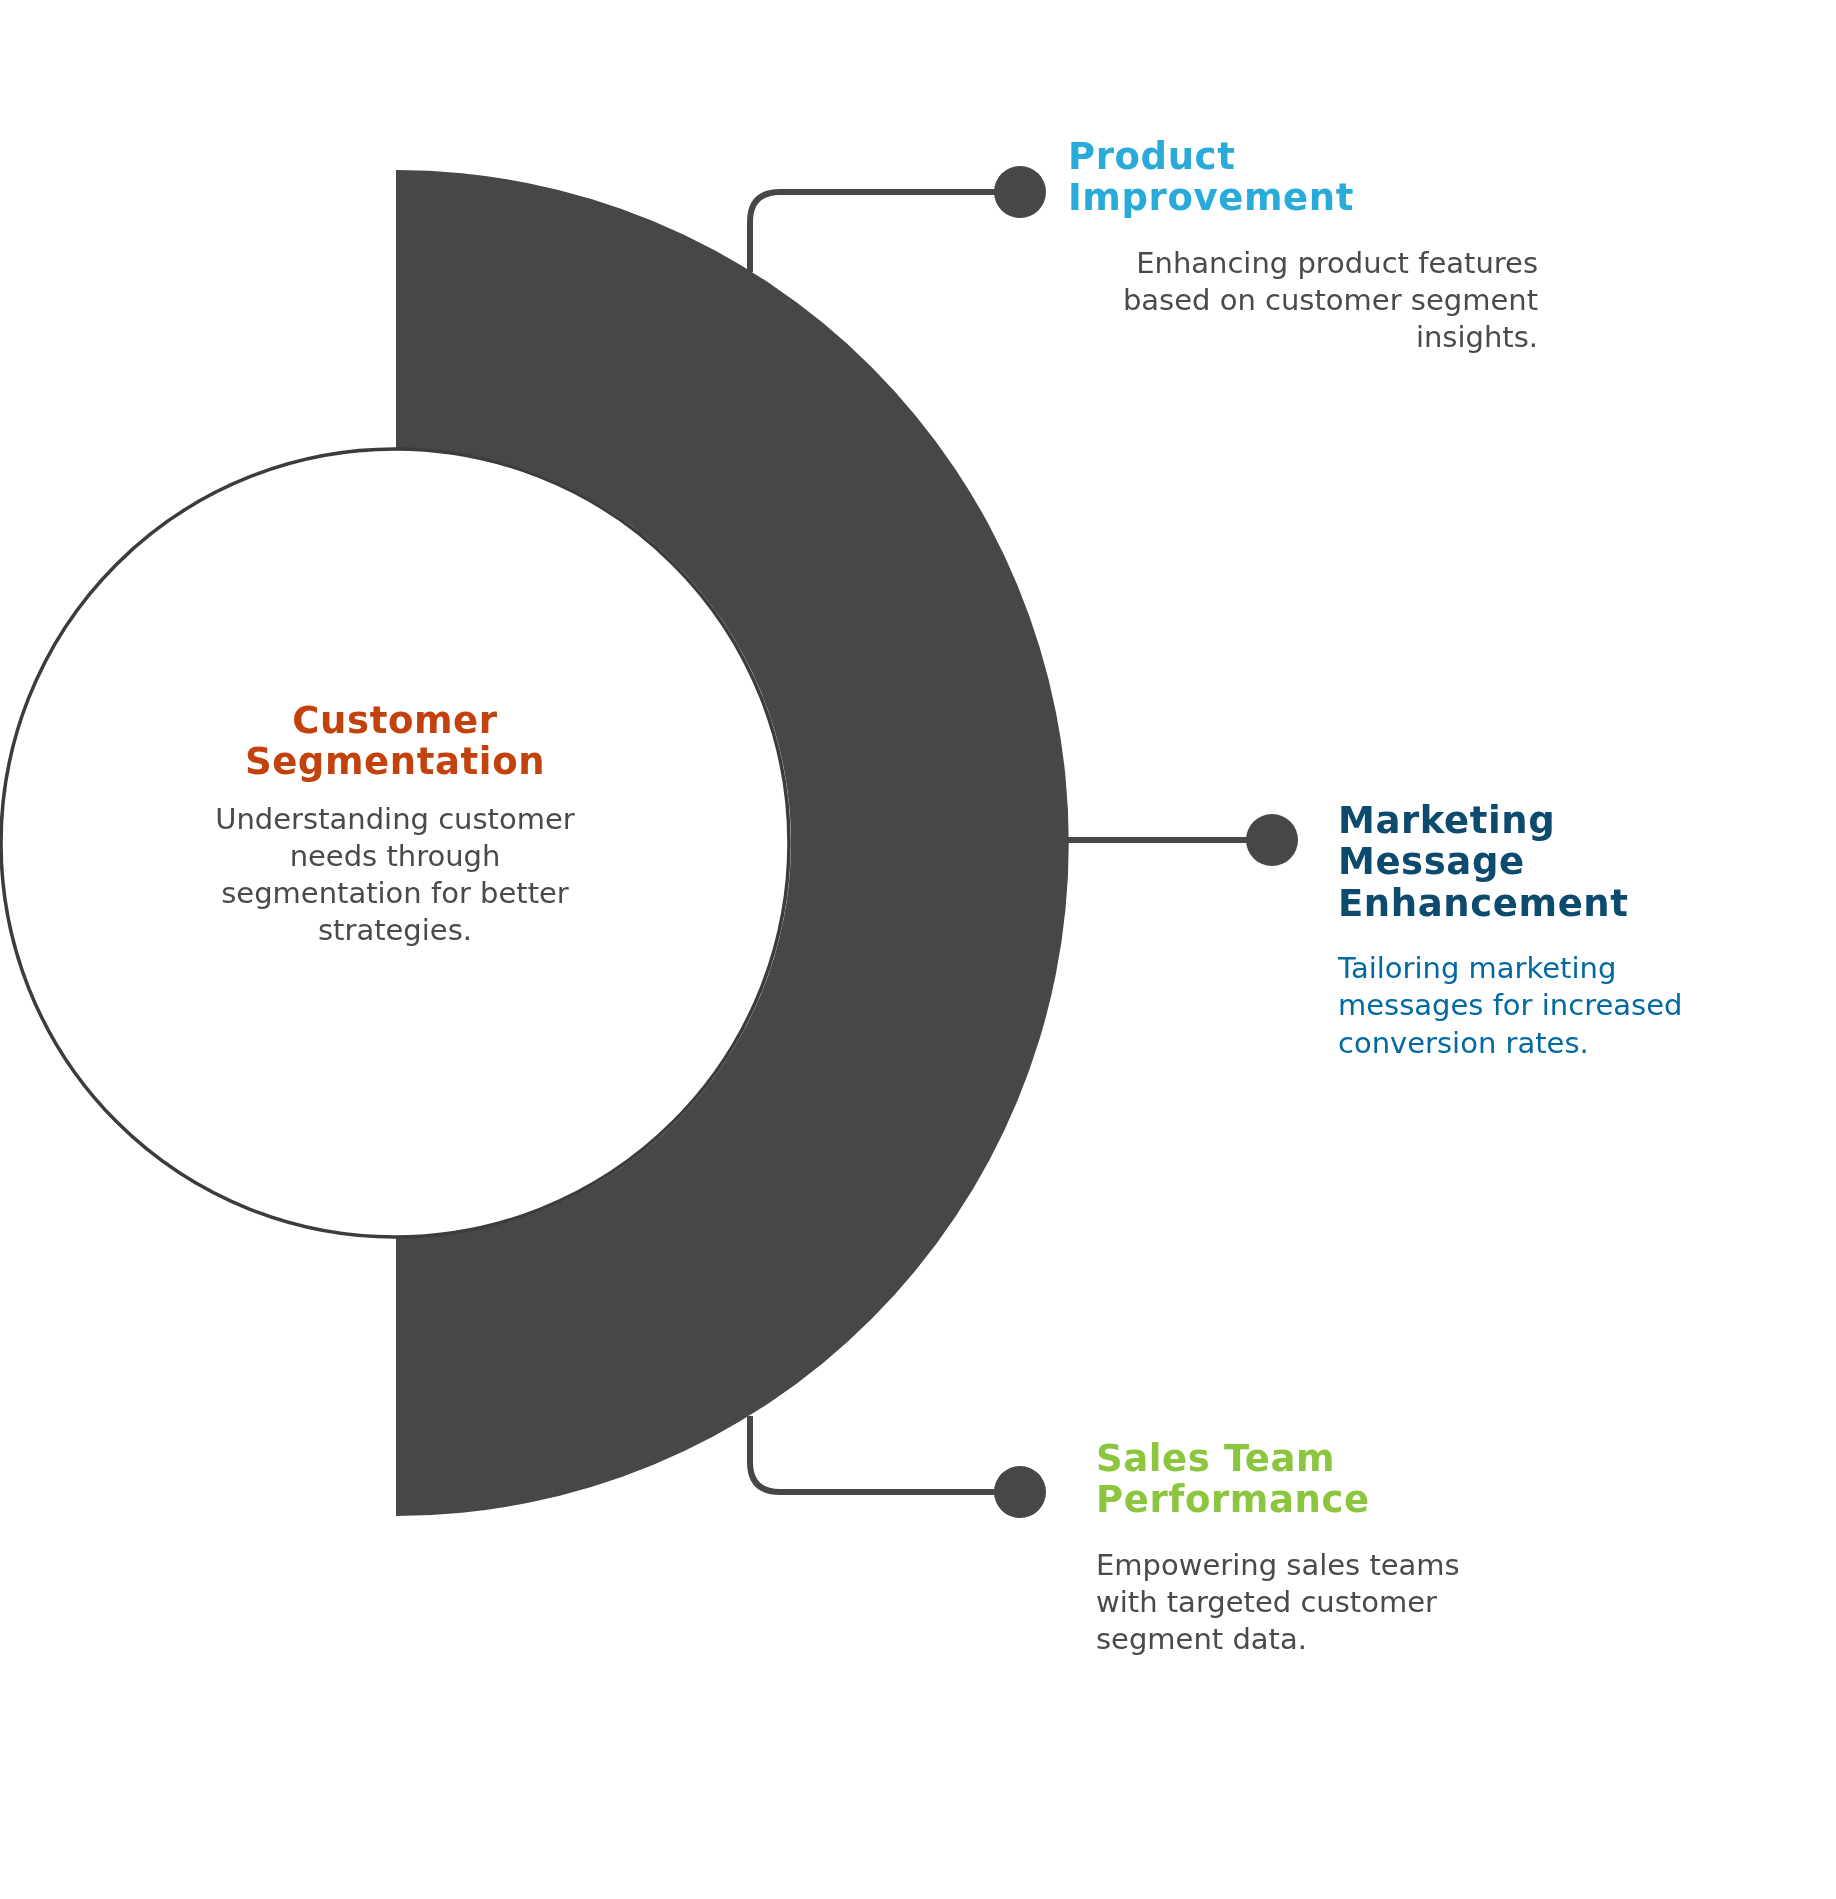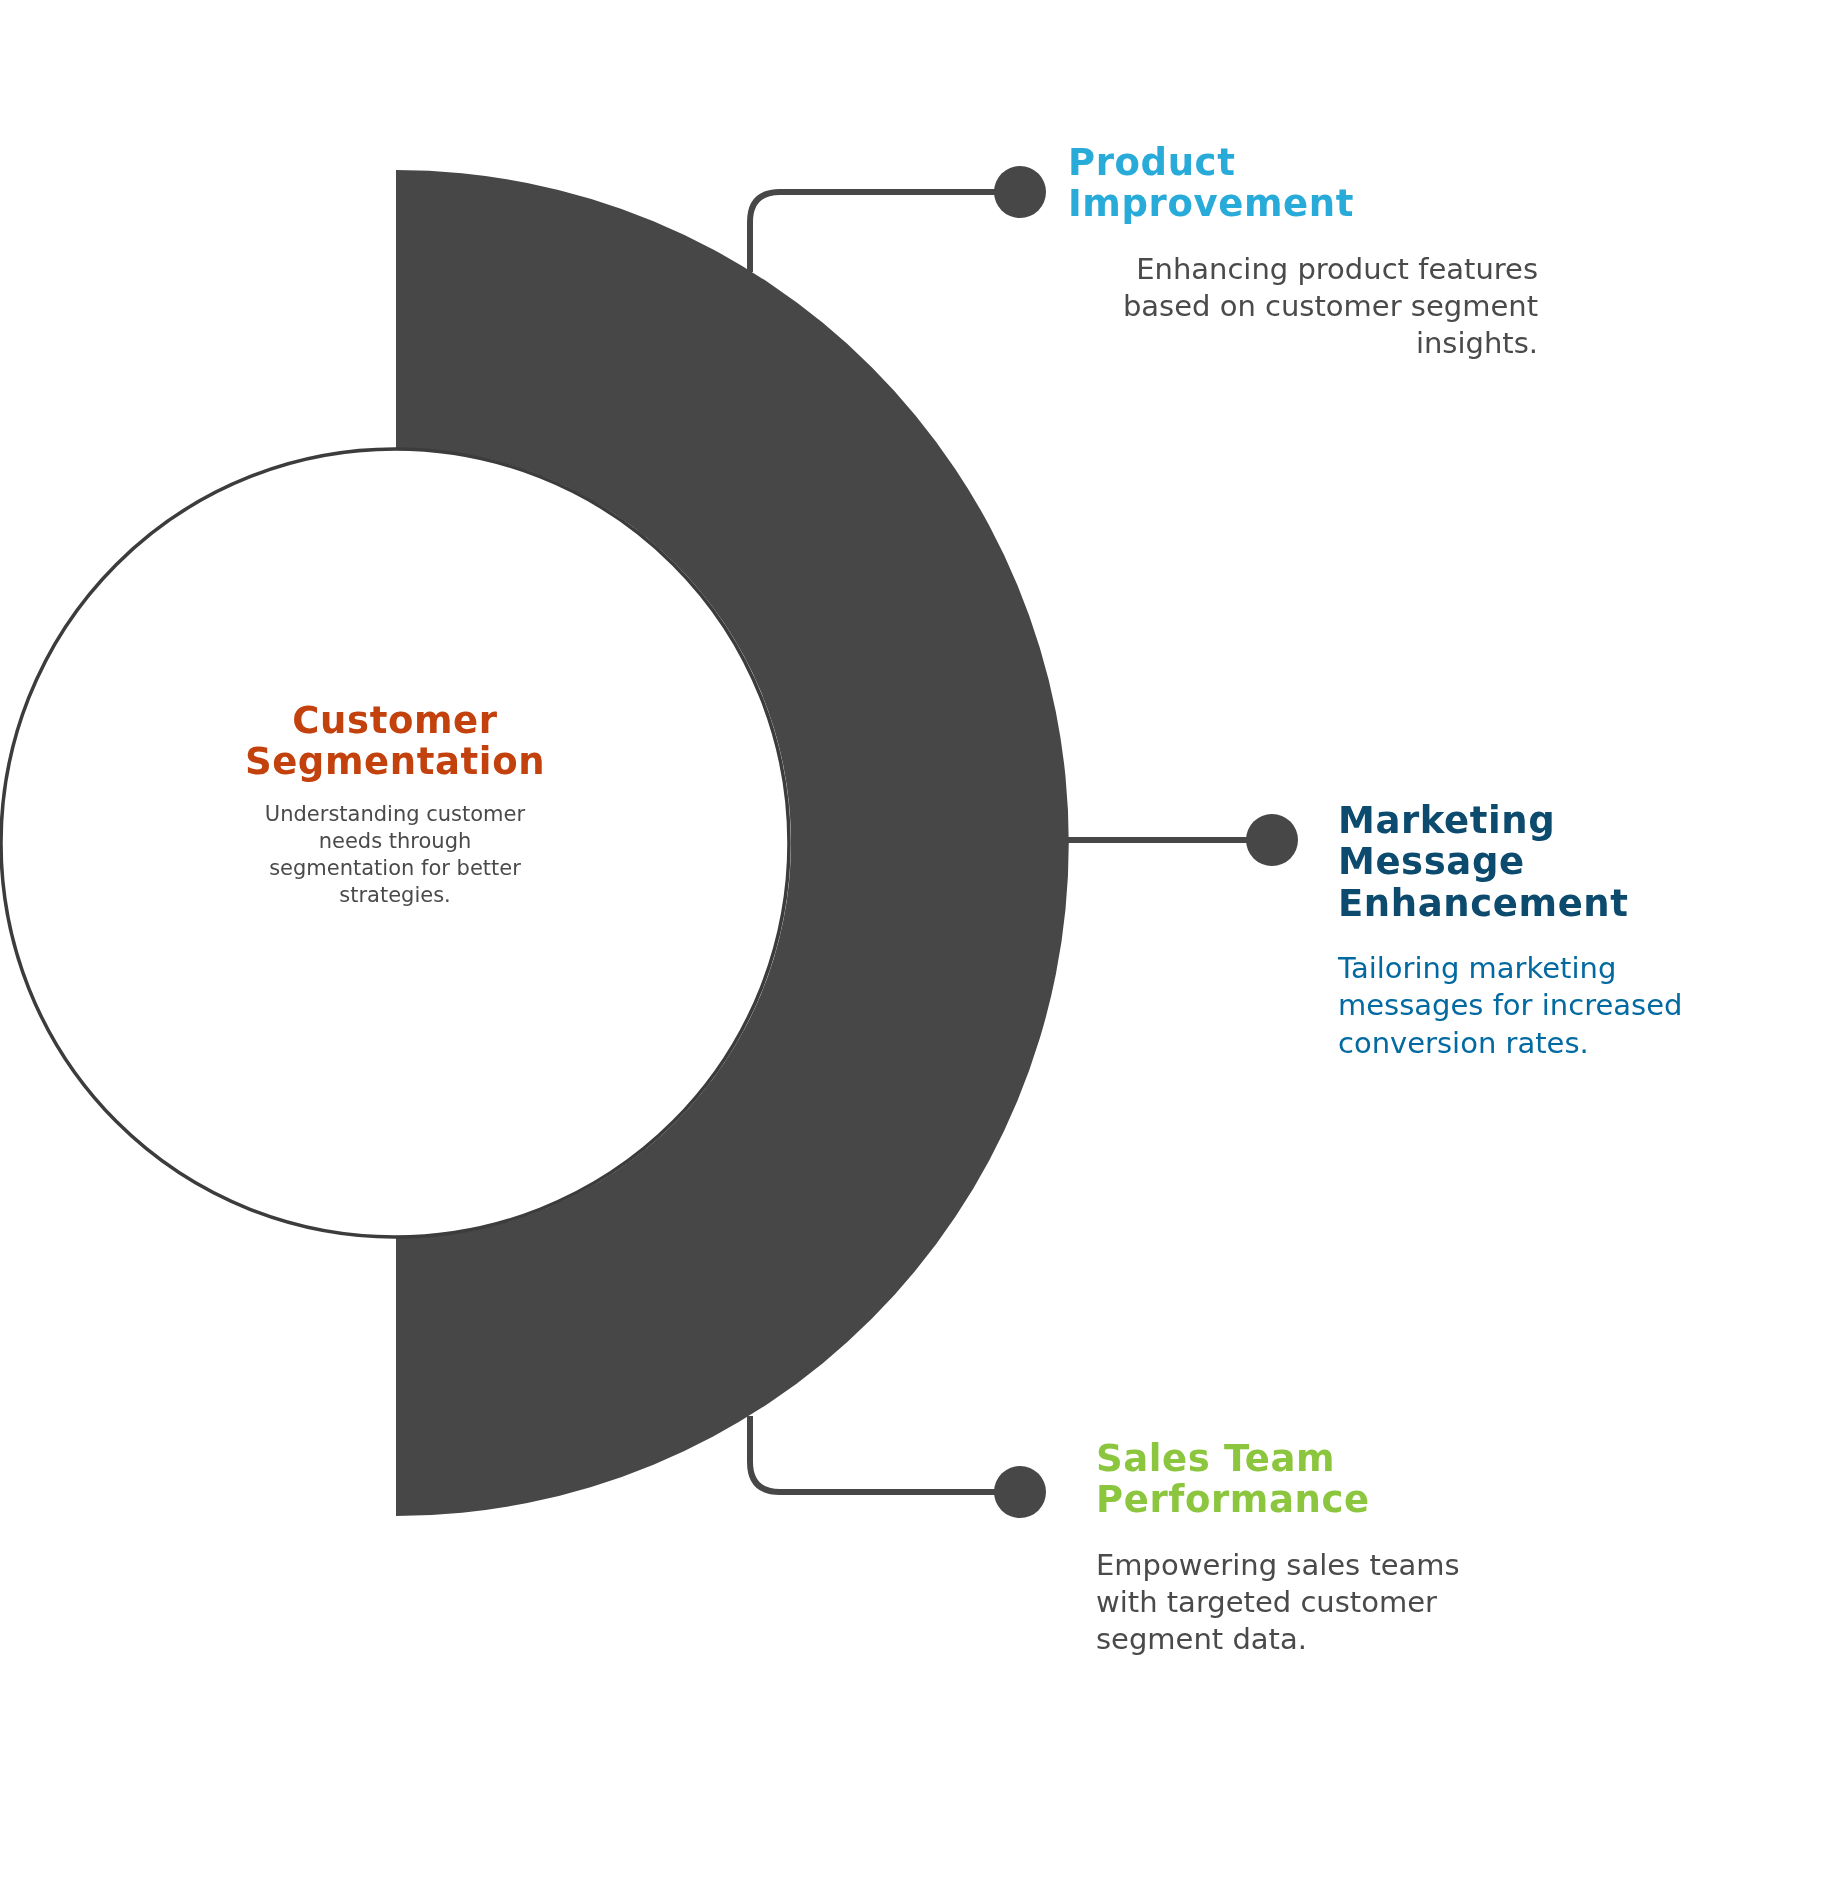--- a/index.html
+++ b/index.html
@@ -46,21 +46,21 @@
     font-weight: bold;
     font-size: 37px;
     line-height: 1.12;
     letter-spacing: 0.6px;
     color: #a9a9a9;
     margin: 0 0 18px 0;
     white-space: pre-line;
   }
   .hub-desc {
     font-family: "DejaVu Sans", sans-serif;
-    font-size: 21px;
+    font-size: 29px;
     line-height: 1.28;
     color: #4a4a4a;
     margin: 0;
     white-space: pre-line;
   }
 
   
   .branch {
     position: absolute;
   }
@@ -77,21 +77,21 @@
     font-family: "DejaVu Sans", sans-serif;
     font-size: 29px;
     line-height: 1.28;
     color: #4a4a4a;
     margin: 0;
     white-space: pre-line;
   }
 
   #branch-product {
     left: 1068px;
-    top: 142px;
+    top: 136px;
     width: 470px;
   }
   #branch-product .branch-desc { margin-top: 26px; text-align: right; }
 
   #branch-marketing {
     left: 1338px;
     top: 800px;
     width: 400px;
   }
   #branch-marketing .branch-desc { margin-top: 26px; }

